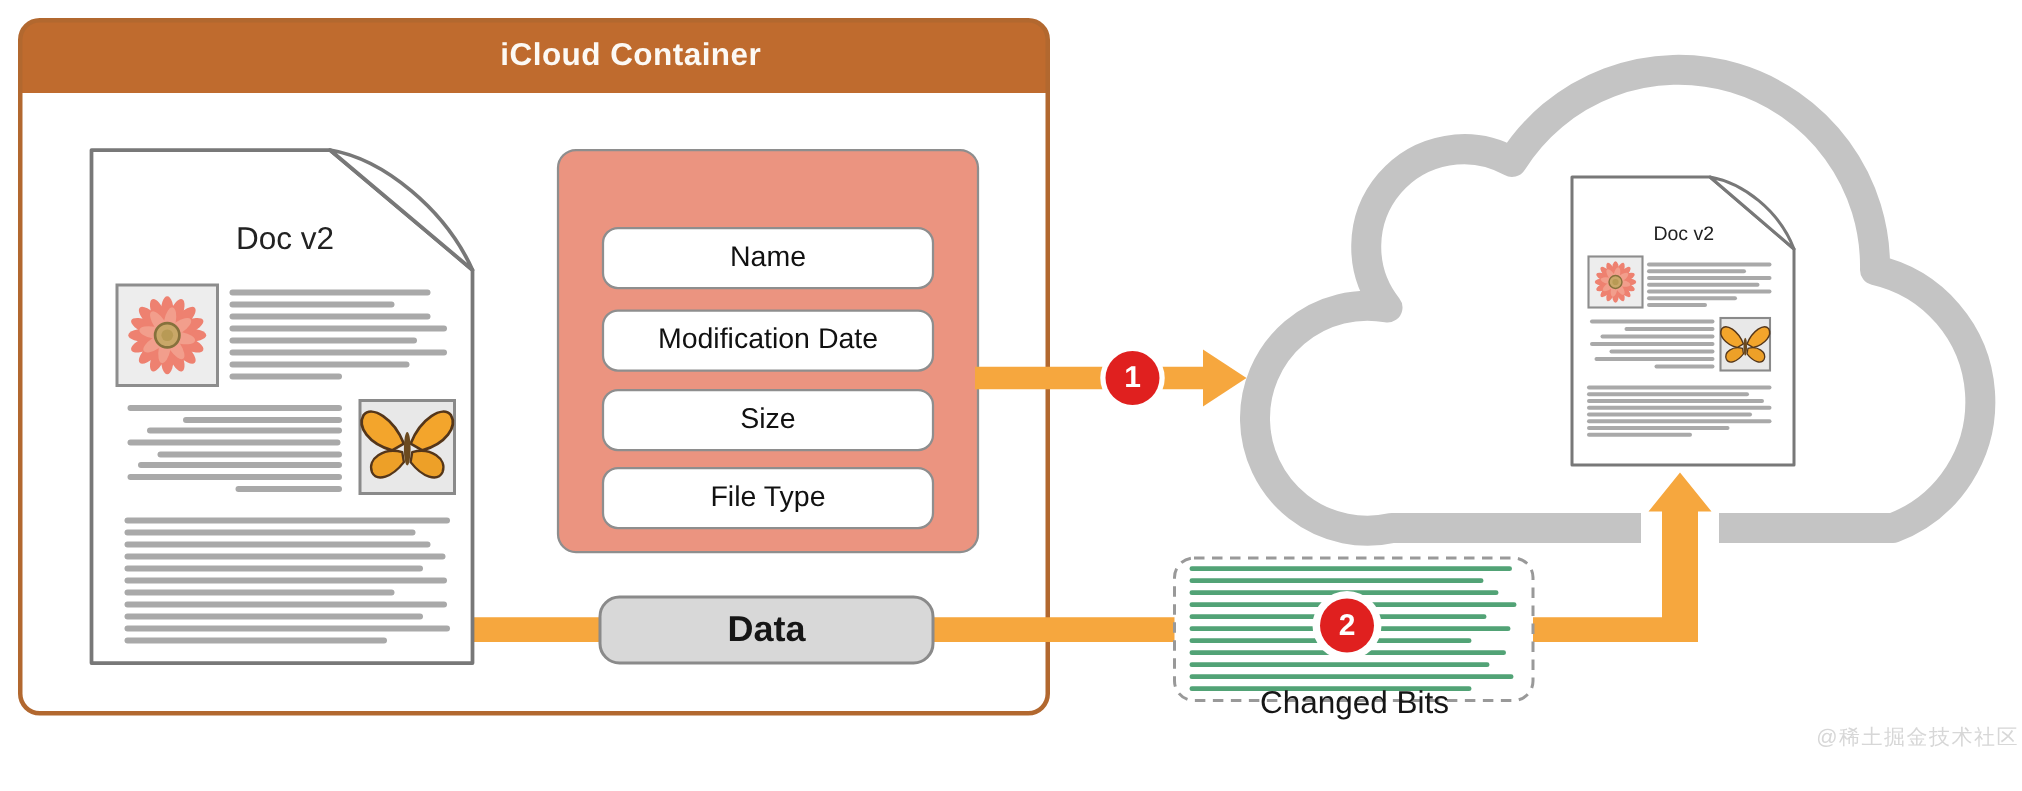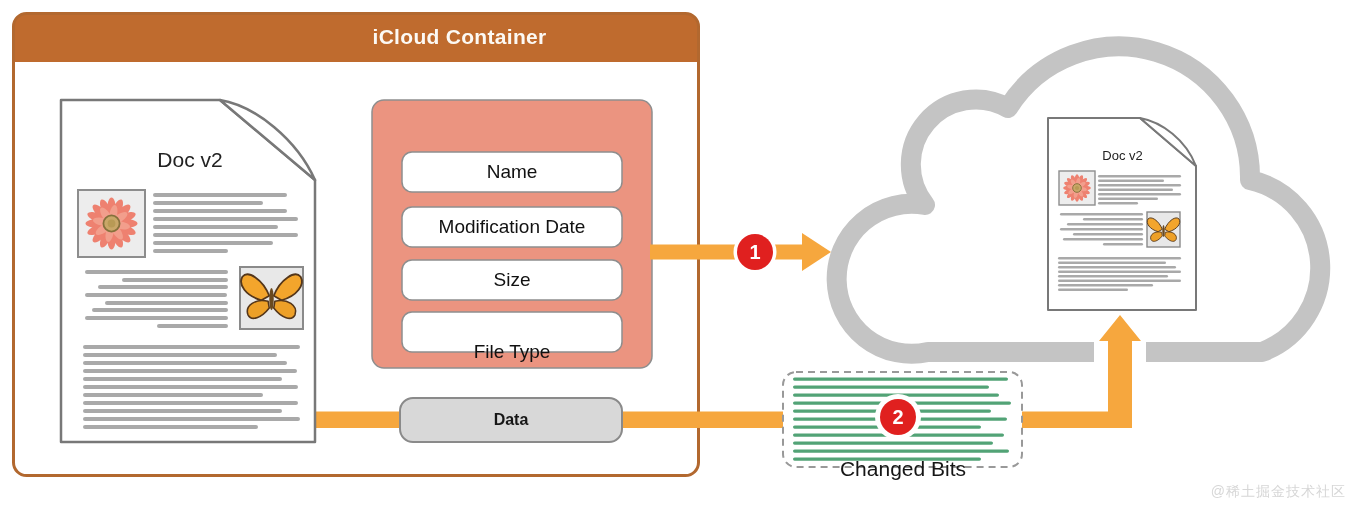--- a/index.html
+++ b/index.html
@@ -4,31 +4,31 @@
 <style>
   html,body{margin:0;padding:0;background:#ffffff;}
   #stage{
     position:relative;width:1348px;height:527px;overflow:hidden;
     font-family:"Liberation Sans", sans-serif;background:#ffffff;
   }
   #art{position:absolute;left:0;top:0;}
   .lbl{position:absolute;display:flex;align-items:center;justify-content:center;
        color:#161616;white-space:nowrap;}
   .lbl-container-title{left:13px;top:13px;width:815px;height:48px;
-       font-size:21px;font-weight:bold;color:#fcf9f4;letter-spacing:.3px;padding-left:39px;}
+       font-size:21px;font-weight:bold;color:#fcf9f4;letter-spacing:.3px;}
   .lbl-doc-big{left:118px;top:147px;width:144px;height:26px;font-size:21px;color:#222;}
   .lbl-doc-mini{left:1070px;top:147px;width:105px;height:16px;font-size:13px;color:#222;}
   .lbl-metadata-title{left:372px;top:109px;width:280px;height:26px;
        font-size:20px;font-weight:bold;}
   .lbl-field{font-size:19px;color:#111;}
   .f1{left:402px;top:152px;width:220px;height:40px;}
   .f2{left:402px;top:207px;width:220px;height:40px;}
   .f3{left:402px;top:260px;width:220px;height:40px;}
-  .f4{left:402px;top:312px;width:220px;height:40px;margin-top:20px;}
-  .lbl-data{left:400px;top:398px;width:222px;height:44px;font-size:16px;font-weight:bold;}
+  .f4{left:402px;top:312px;width:220px;height:40px;}
+  .lbl-data{left:400px;top:398px;width:222px;height:44px;font-size:24px;font-weight:bold;}
   .badge{width:36px;height:36px;font-size:20px;font-weight:bold;color:#ffffff;}
   .b1{left:737px;top:234px;}
   .b2{left:880px;top:399px;}
   .lbl-changed-bits{left:783px;top:456px;width:240px;height:26px;font-size:21px;}
   .lbl-watermark{left:1150px;top:479px;width:196px;height:26px;
        justify-content:flex-end;font-size:14px;color:#d7d7d7;letter-spacing:1px;}
 </style>
 </head>
 <body>
 

